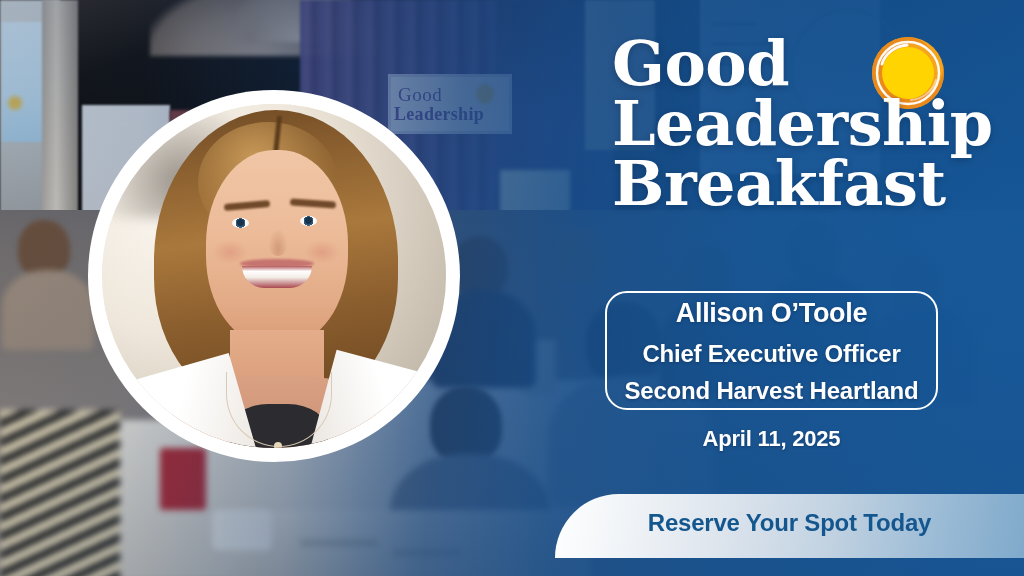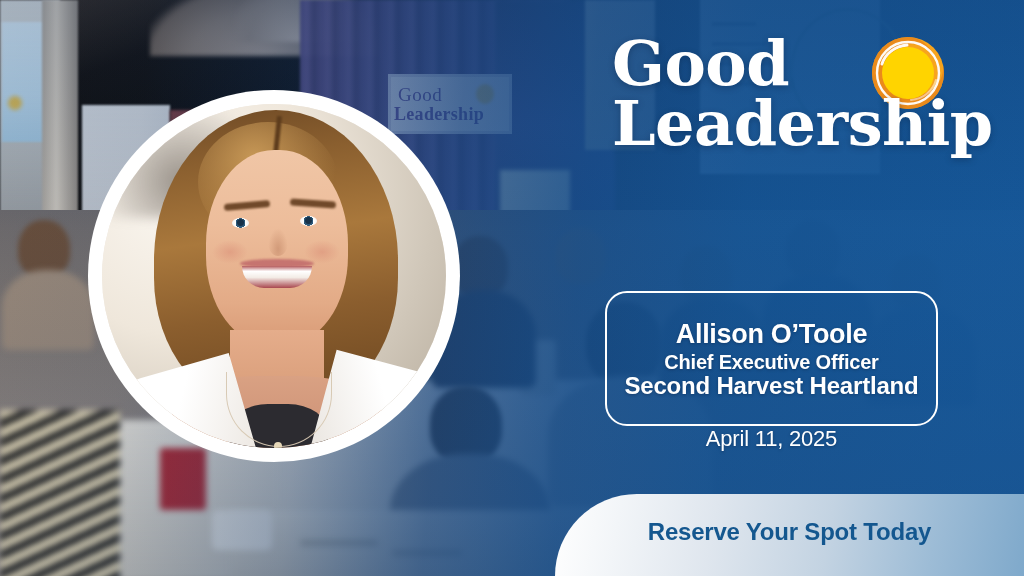--- a/index.html
+++ b/index.html
@@ -138,37 +138,37 @@
     font-size:62px;line-height:60px;letter-spacing:-0.5px;
     text-shadow:0 2px 6px rgba(10,30,60,.35);}
   .title .l1{display:block;}
   .title .l2{display:block;}
   .title .l3{display:block;}
 
   .subtitle{position:absolute;left:548px;top:244px;width:448px;
     font-size:21.5px;font-weight:bold;color:#ffffff;letter-spacing:-0.2px;
     text-shadow:0 1px 4px rgba(10,30,60,.45);white-space:nowrap;}
 
-  .speaker-box{position:absolute;left:605px;top:291px;width:333px;height:135px;
+  .speaker-box{position:absolute;left:605px;top:291px;width:333px;height:119px;
     border:2px solid #ffffff;border-radius:22px;
     display:flex;flex-direction:column;align-items:center;justify-content:center;
-    box-sizing:border-box;}
+    box-sizing:border-box;gap:13px;}
   .sp-name{font-size:27px;font-weight:bold;color:#fff;line-height:31px;letter-spacing:-0.3px;
     text-shadow:0 1px 3px rgba(10,30,60,.4);}
-  .sp-role{font-size:20px;font-weight:bold;color:#fff;line-height:24px;letter-spacing:-0.2px;
+  .sp-role{font-size:24px;font-weight:bold;color:#fff;line-height:24px;letter-spacing:-0.2px;
     text-shadow:0 1px 3px rgba(10,30,60,.4);}
   .sp-org{font-size:24px;font-weight:bold;color:#fff;line-height:24px;letter-spacing:-0.2px;
     text-shadow:0 1px 3px rgba(10,30,60,.4);}
 
   .date{position:absolute;left:605px;top:426px;width:333px;text-align:center;
-    font-size:22px;font-weight:normal;color:#ffffff;letter-spacing:-0.2px;
+    font-size:22px;font-weight:bold;color:#ffffff;letter-spacing:-0.2px;
     text-shadow:0 1px 3px rgba(10,30,60,.4);}
 
   
-  .cta{position:absolute;left:555px;top:494px;width:469px;height:82px;
+  .cta{position:absolute;left:555px;top:494px;width:469px;height:64px;
     border-radius:82px 0 0 0;
     background:linear-gradient(100deg,#ffffff 0%,#f2f5f8 14%,#dfe6ee 34%,#c3d3e2 58%,#9dbcd6 80%,#7fa9cb 100%);
     display:flex;align-items:center;justify-content:center;}
   .cta-text{font-size:24px;font-weight:bold;color:#14578f;letter-spacing:-0.2px;
     padding-bottom:6px;}
 </style>
 </head>
 <body>
 
 <div id="stage">
@@ -274,20 +274,21 @@
       <circle cx="39" cy="39" r="31" fill="none" stroke="#FFFFFF" stroke-width="2.4" opacity=".95"></circle>
       <path d="M13 30c3-10 13-18 25-19" fill="none" stroke="#FFFFFF" stroke-width="3" stroke-linecap="round" opacity=".95"></path>
       <path d="M67 46c-3 11-13 19-25 20" fill="none" stroke="#FFFFFF" stroke-width="2.2" stroke-linecap="round" opacity=".5"></path>
       <circle cx="39" cy="39" r="26" fill="#FFD400"></circle>
     </svg>
   </div>
 
   <div class="title">
     <span class="l1">Good</span>
     <span class="l2">Leadership</span>
+    <span class="l3">Breakfast</span>
   </div>
 
 
   <div class="speaker-box">
     <div class="sp-name">Allison O’Toole</div>
     <div class="sp-role">Chief Executive Officer</div>
     <div class="sp-org">Second Harvest Heartland</div>
   </div>
 
   <div class="date">April 11, 2025</div>

